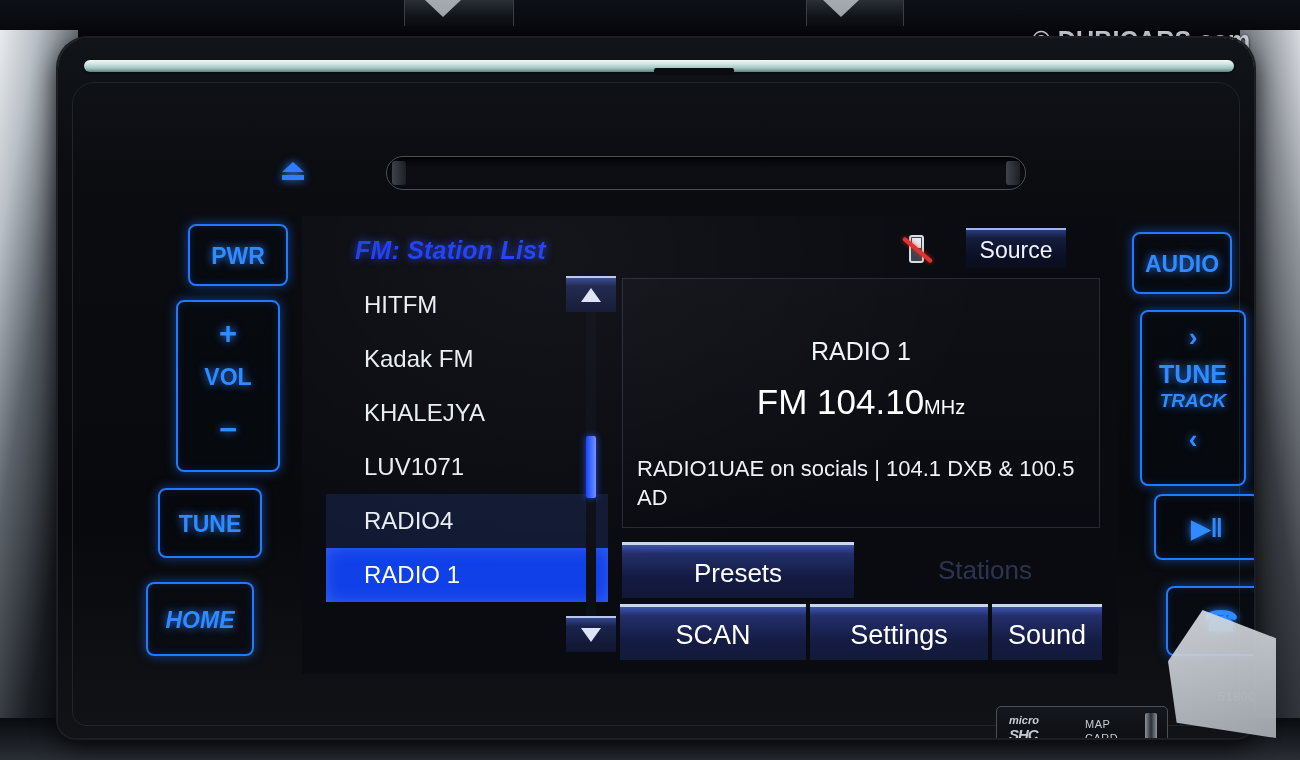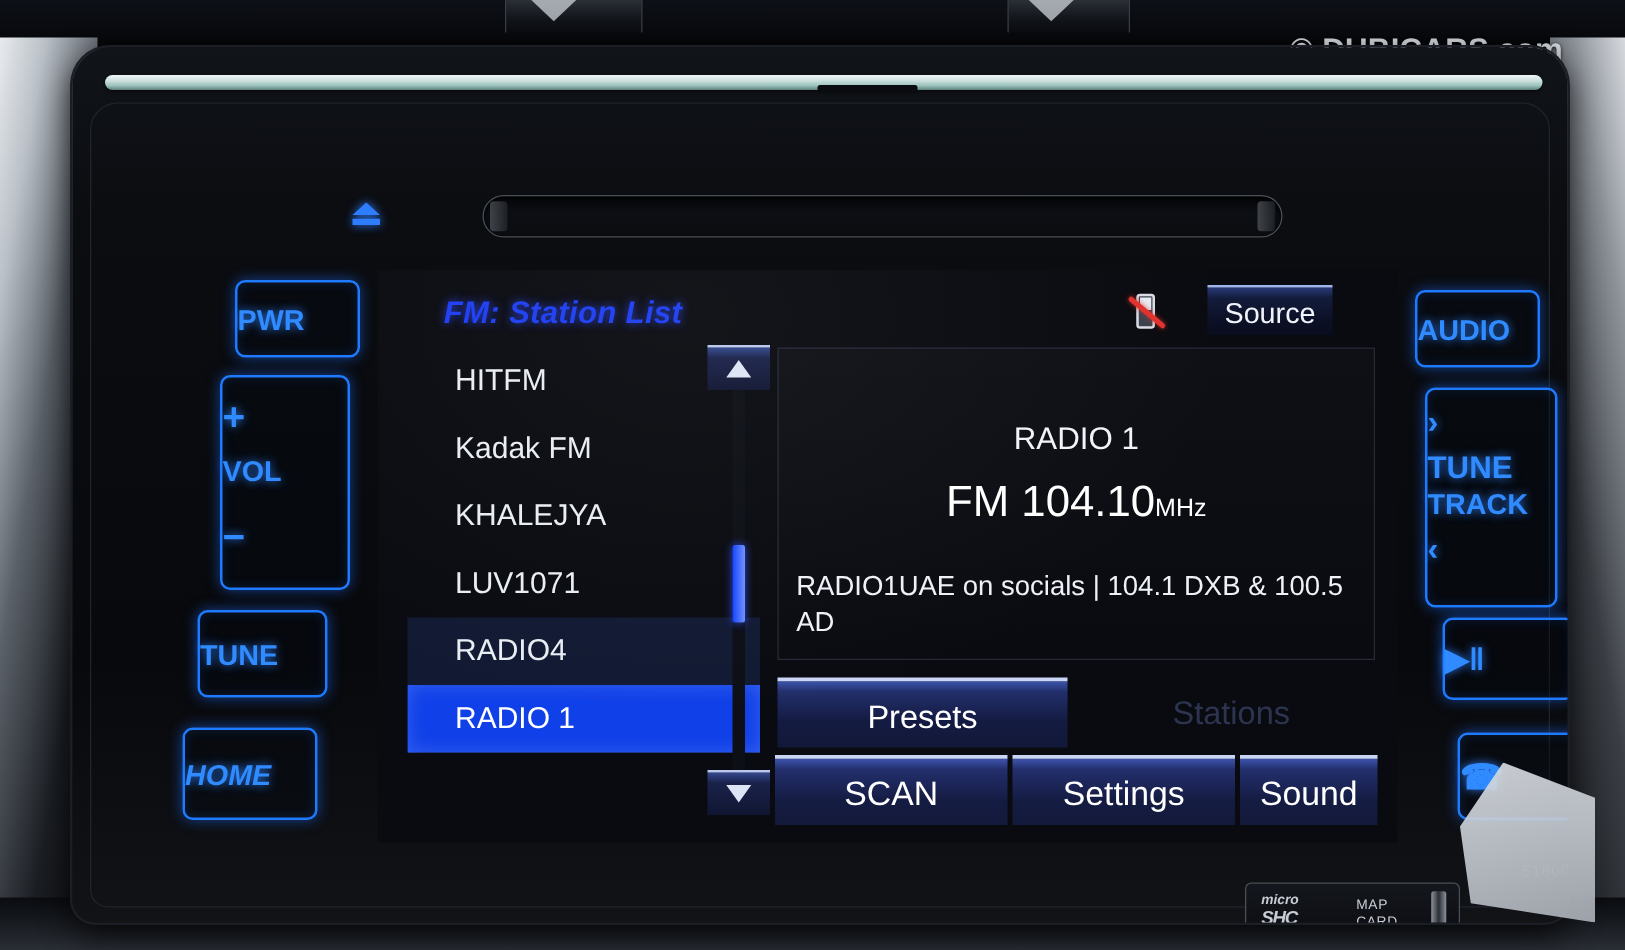--- a/index.html
+++ b/index.html
@@ -236,42 +236,42 @@
   #btn-settings { left: 508px; width: 178px; }
   #btn-sound { left: 690px; width: 110px; }
 
   
   .hw-btn {
     position: absolute;
     border: 2px solid #1e7bff;
     border-radius: 8px;
     color: #2f8bff;
     font-weight: bold;
-    text-align: left;
+    text-align: center;
     background: rgba(4,8,18,.35);
     box-shadow: 0 0 11px rgba(30,110,255,.55), inset 0 0 9px rgba(30,110,255,.18);
     text-shadow: 0 0 8px rgba(45,130,255,.9);
   }
   #btn-pwr   { left: 130px; top: 186px;  width: 100px; height: 62px; font-size: 23px; line-height: 60px; }
   #btn-vol   { left: 118px; top: 262px;  width: 104px; height: 172px; }
   #btn-menu  { left: 100px; top: 450px;  width: 104px; height: 70px;  font-size: 23px; line-height: 68px; }
   #btn-home  { left: 88px;  top: 544px;  width: 108px; height: 74px;  font-size: 23px; line-height: 72px; font-style: italic; }
 
   #vol-plus  { position: absolute; left: 0; right: 0; top: 14px;  font-size: 31px; }
   #vol-label { position: absolute; left: 0; right: 0; top: 62px;  font-size: 23px; }
   #vol-minus { position: absolute; left: 0; right: 0; top: 110px; font-size: 31px; }
 
   #btn-audio { left: 1074px; top: 194px; width: 100px; height: 62px; font-size: 23px; line-height: 60px; }
   #btn-tune  { left: 1082px; top: 272px; width: 106px; height: 176px; }
   #btn-play  { left: 1096px; top: 456px; width: 106px; height: 66px; font-size: 25px; line-height: 64px; }
   #btn-phone { left: 1108px; top: 548px; width: 110px; height: 70px; font-size: 28px; line-height: 68px; }
 
   #tune-next { position: absolute; left: 0; right: 0; top: 10px;  font-size: 26px; }
   #tune-l1   { position: absolute; left: 0; right: 0; top: 48px;  font-size: 25px; }
-  #tune-l2   { position: absolute; left: 0; right: 0; top: 78px;  font-size: 23px; }
+  #tune-l2   { position: absolute; left: 0; right: 0; top: 78px;  font-size: 19px; font-style: italic; }
   #tune-prev { position: absolute; left: 0; right: 0; top: 112px; font-size: 26px; }
 
   
   #map-card-slot {
     position: absolute; left: 938px; top: 668px; width: 172px; height: 52px;
     border: 1px solid #4a5058; border-radius: 5px;
     background: linear-gradient(180deg,#14171d,#0a0b0f);
   }
   #sd-logo {
     position: absolute; left: 12px; top: 8px; width: 72px; height: 34px;

